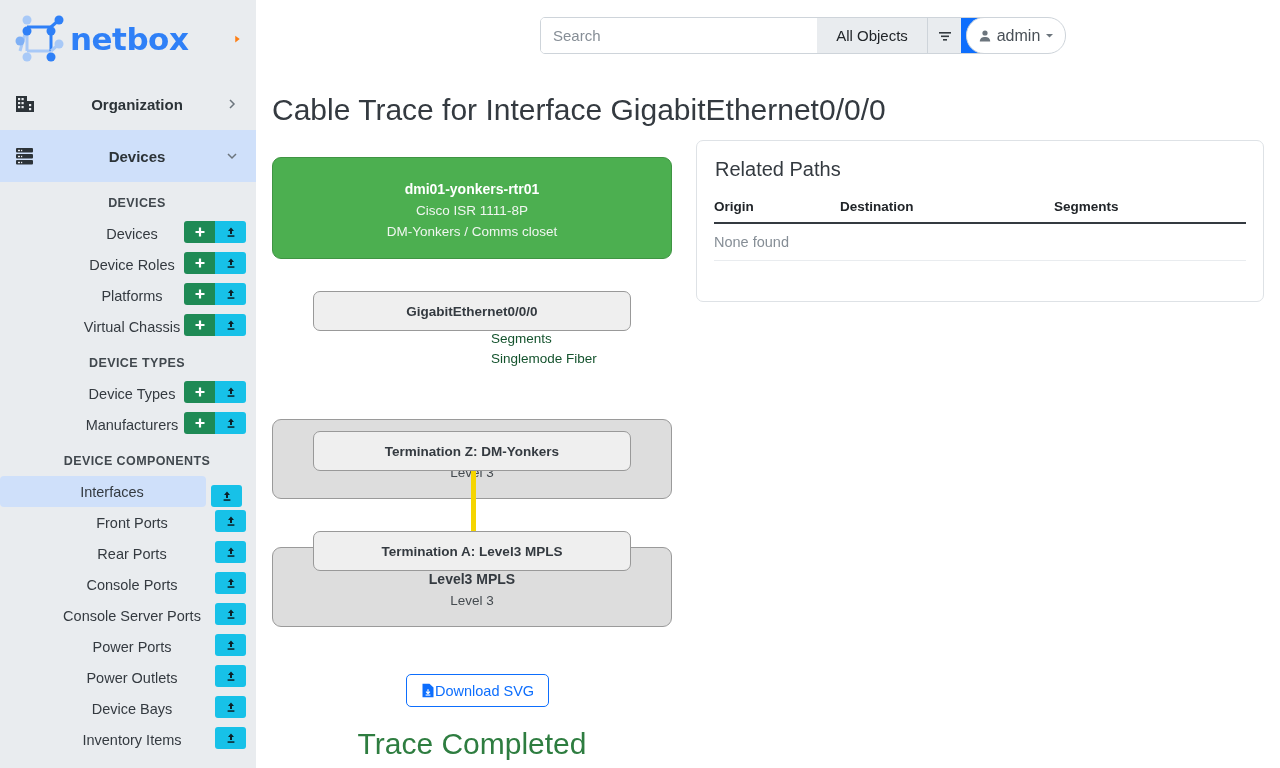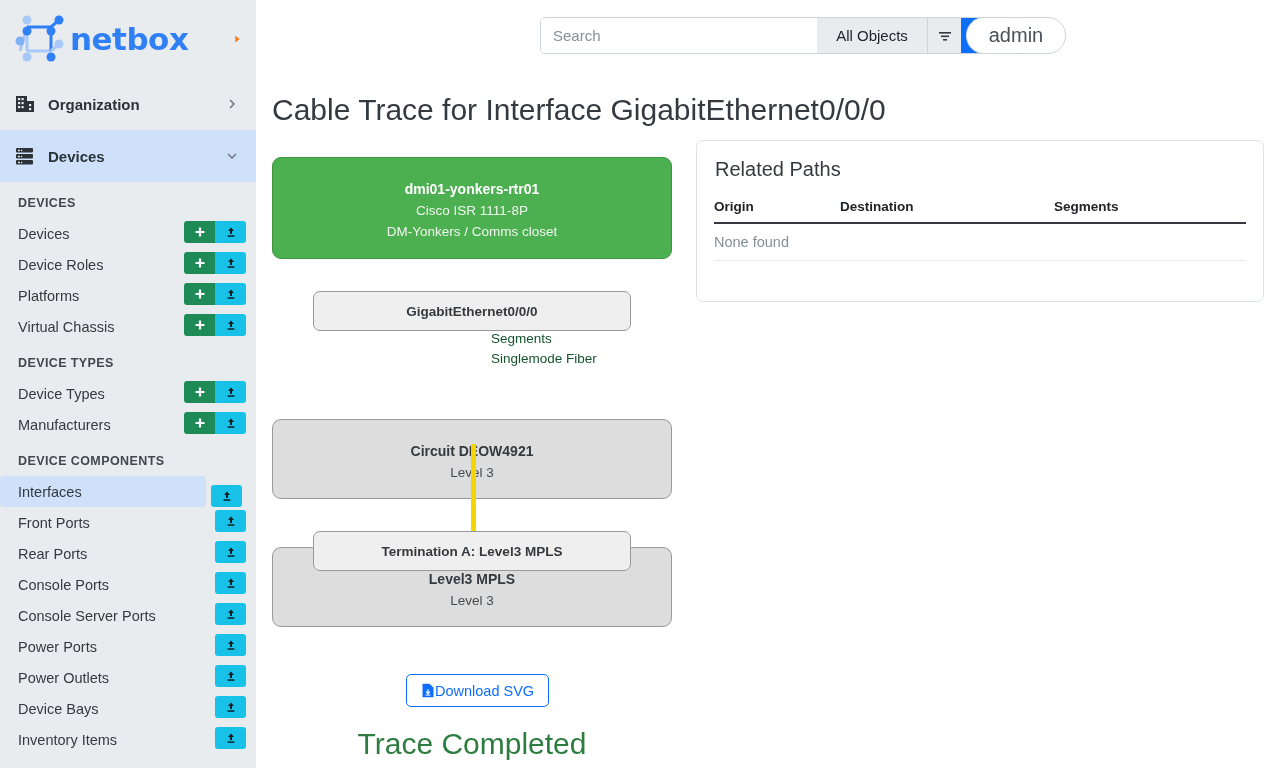--- a/index.html
+++ b/index.html
@@ -11,20 +11,21 @@
     font-family: "Liberation Sans", sans-serif;
     color: #333;
   }
 
   
   #sidebar {
     position: absolute; left: 0; top: 0;
     width: 256px; height: 768px;
     background: #e9ecef;
     overflow: hidden;
+    text-align: center;
   }
   #brand {
     height: 78px;
     display: flex; align-items: center;
     padding: 0 14px 0 14px;
   }
   #brand-logo { width: 52px; height: 50px; flex: 0 0 auto; }
   #brand-word {
     font-size: 31px; font-weight: 700; color: #2f80f7;
     letter-spacing: -0.5px; margin-left: 4px;
@@ -113,22 +114,22 @@
   #search-btn {
     width: 42px; background: #0d6efd;
     display: flex; align-items: center; justify-content: center;
     cursor: pointer;
   }
   #user-menu {
     position: absolute; right: 14px; top: 17px;
     width: 100px; height: 37px;
     border: 1px solid #ced4da; border-radius: 18px;
     display: flex; align-items: center; justify-content: center;
-    gap: 5px; font-size: 20px; color: #495057;
-    background: #fff; cursor: pointer; flex-direction: column;
+    gap: 5px; font-size: 16px; color: #495057;
+    background: #fff; cursor: pointer;
   }
 
   
   #page-title {
     position: absolute; left: 272px; top: 73px;
     font-size: 30px; color: #343a40; font-weight: 400;
   }
 
   
   #trace { position: absolute; left: 272px; top: 157px; width: 400px; }
@@ -542,20 +543,23 @@
   </div>
 
   <div id="cable-line"></div>
 
   <div id="cable-label">
     <div class="cl-title">Cable #1</div>
     <div>Segments</div>
     <div>Singlemode Fiber</div>
   </div>
 
+  <div class="term" style="top:234px;">
+    <span>Termination Z: DM-Yonkers</span>
+  </div>
 
   <div class="node node-circuit" style="margin-top:160px;">
     <div class="n-title">Circuit DEOW4921</div>
     <div class="n-sub">Level 3</div>
   </div>
 
   <div class="term" style="top:334px;">
     <span>Termination A: Level3 MPLS</span>
   </div>
 

